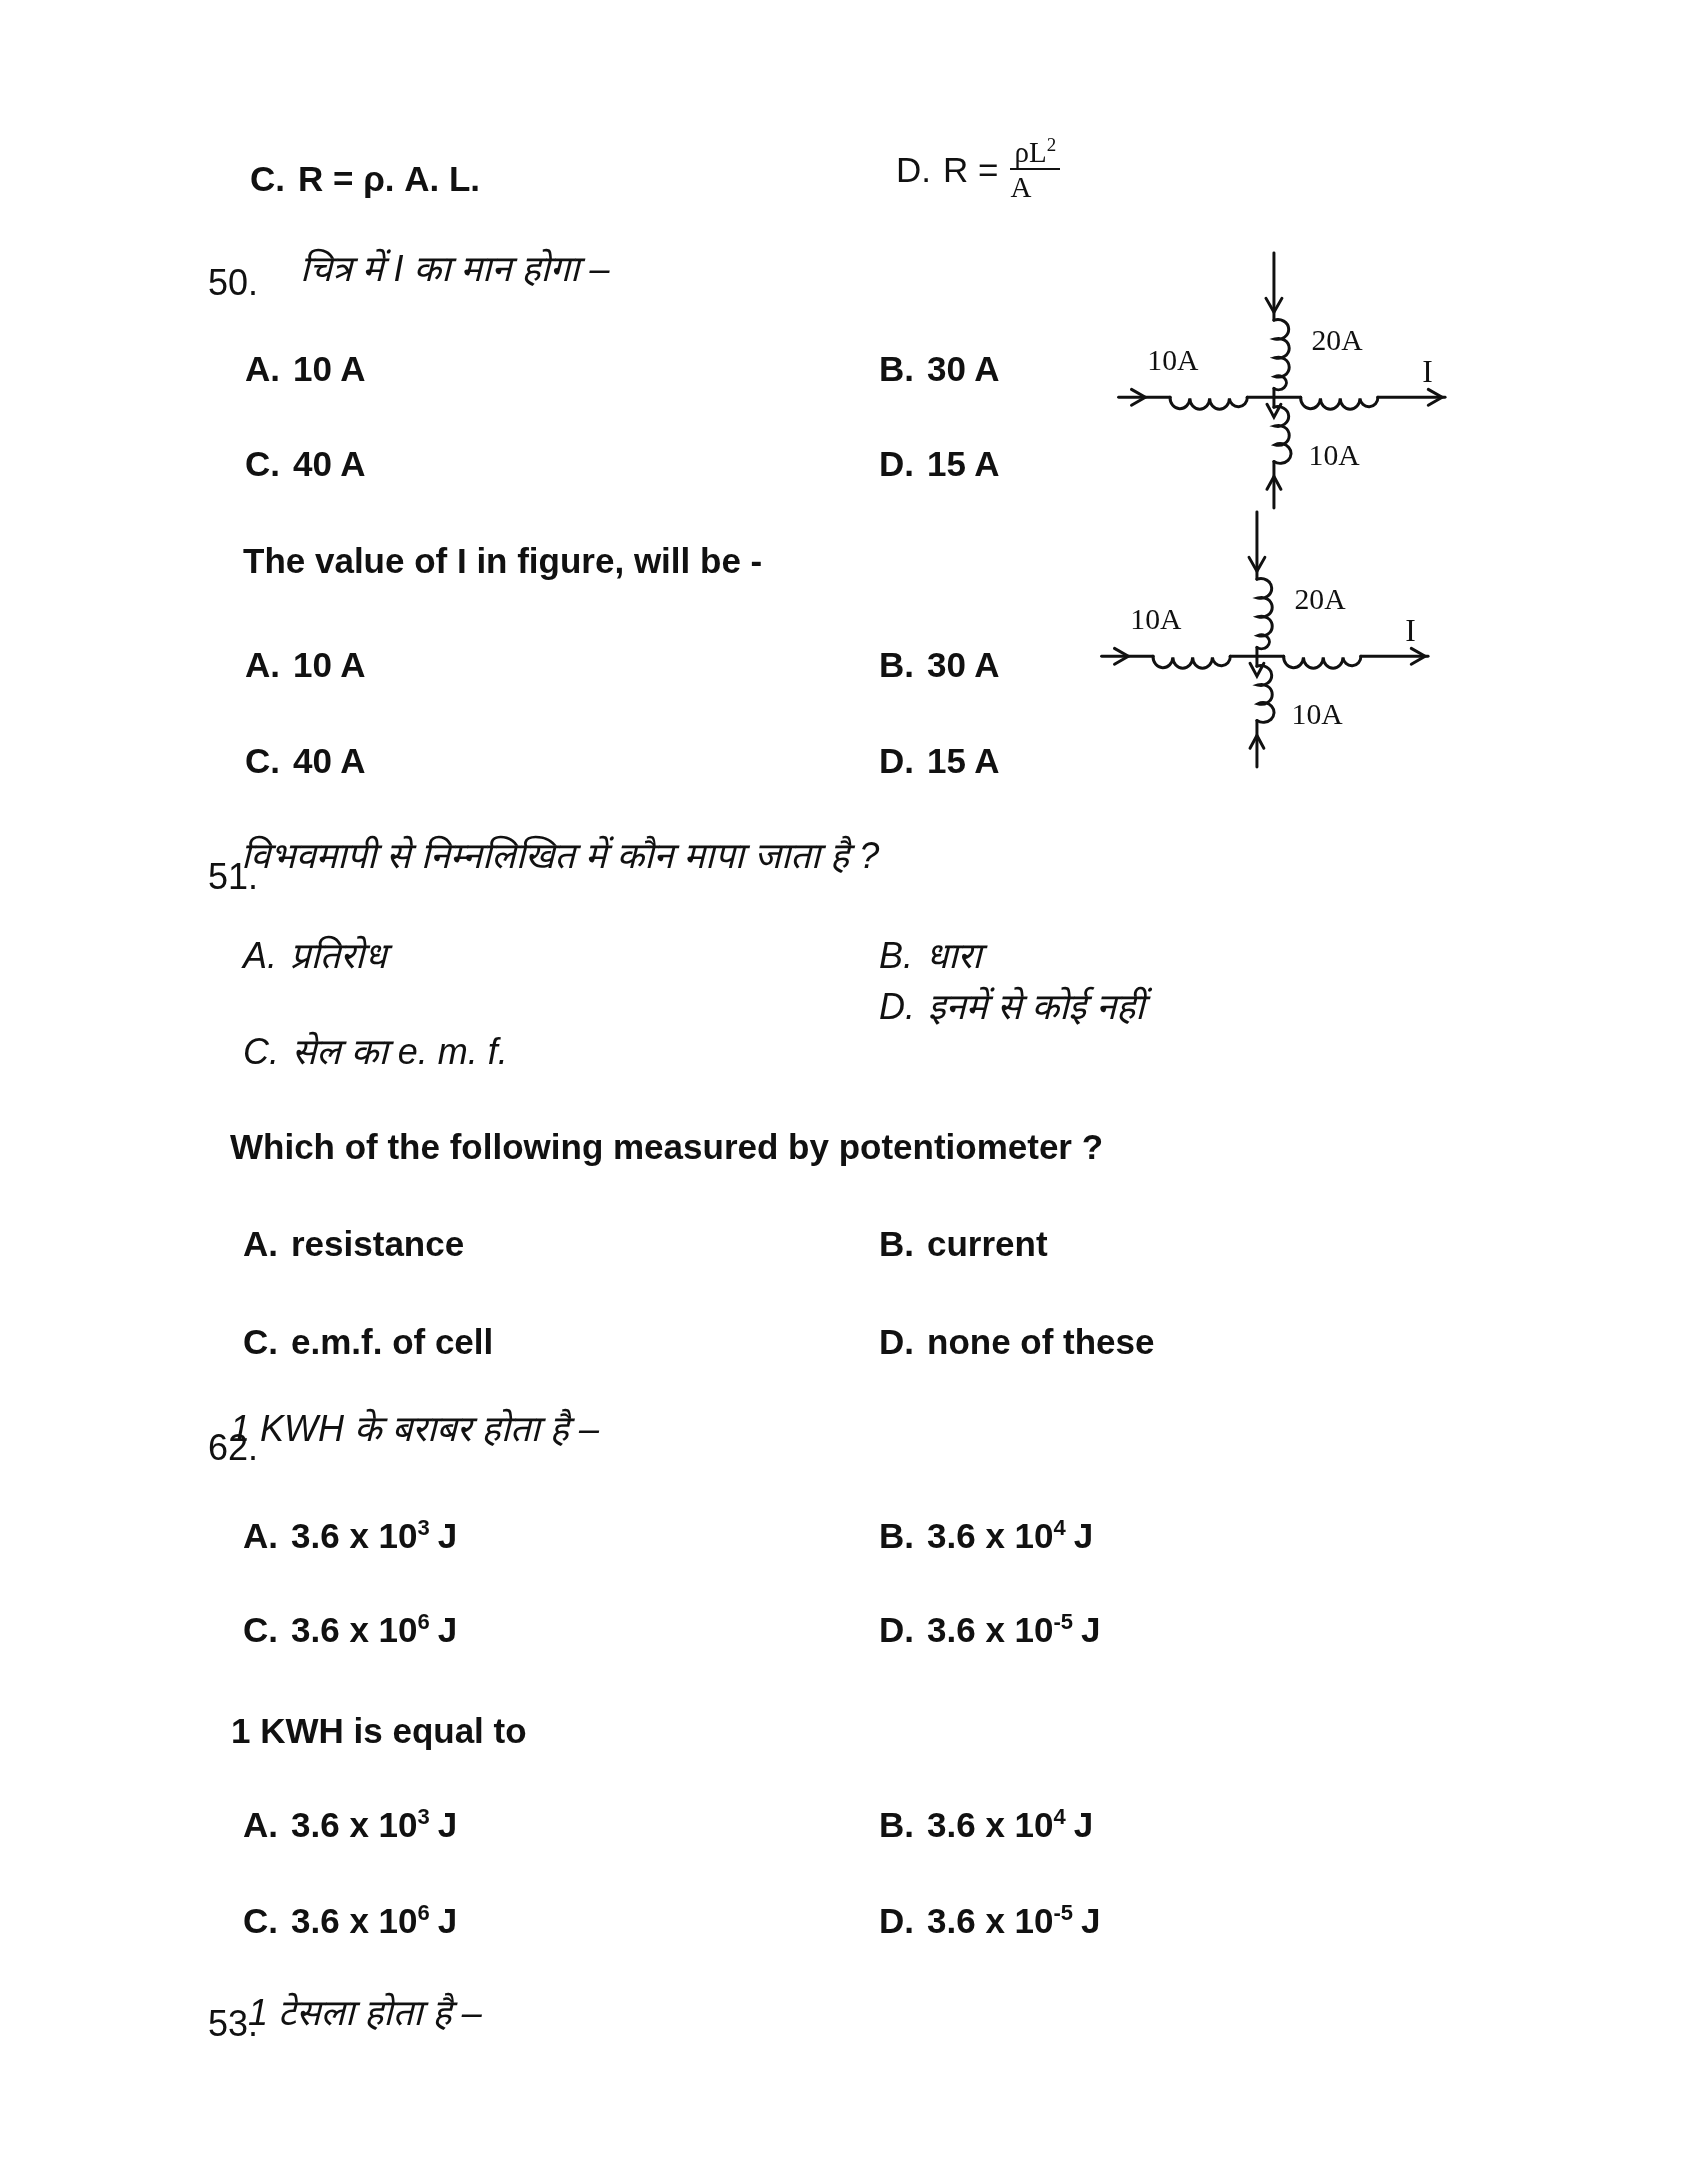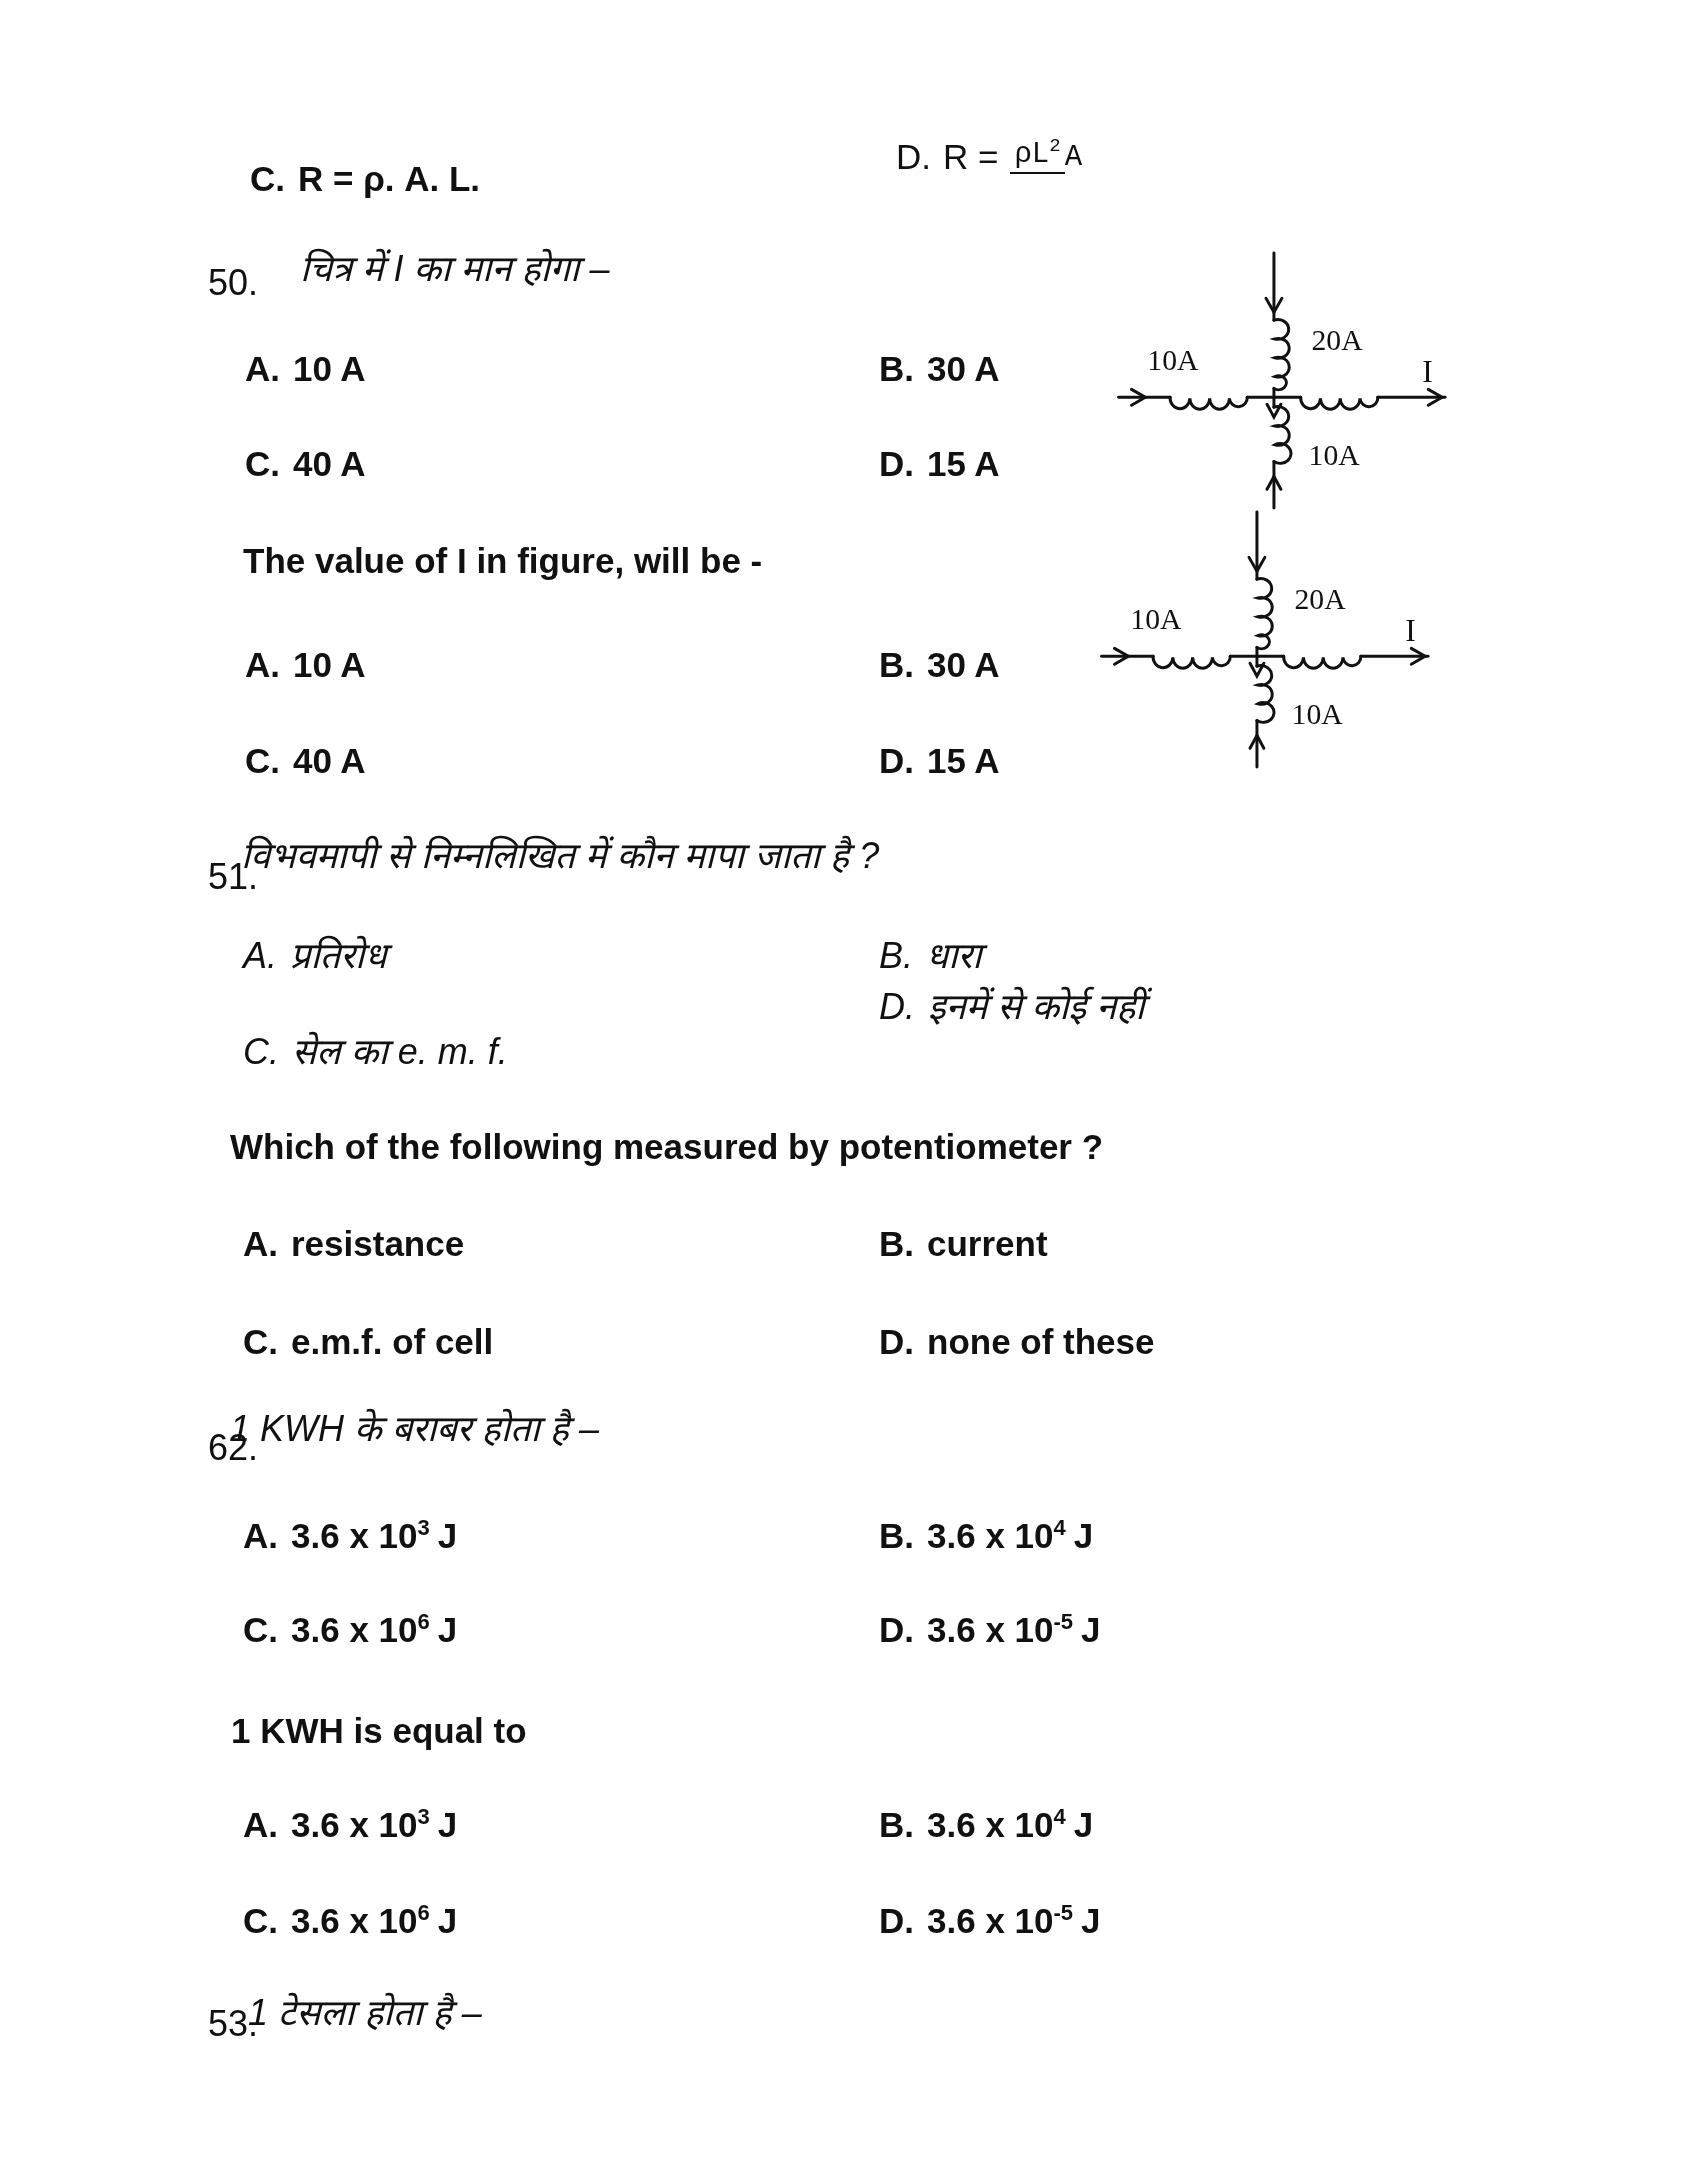--- a/index.html
+++ b/index.html
@@ -14,22 +14,22 @@
   .row{position:absolute;white-space:nowrap;line-height:1.15;}
   .latin{font-size:35px;font-weight:bold;}
   .hi{font-size:36px;font-style:italic;}
   .qnum{font-size:36px;}
   .opt .lbl{display:inline-block;margin-right:13px;}
   sup.e{font-size:22px;vertical-align:super;line-height:0;}
   .suffix{margin-left:8px;}
   
   .dfrac{display:flex;align-items:center;}
   .dfrac .pre{font-size:35px;margin-right:12px;}
-  .frac{display:inline-flex;align-items:flex-end;
-        font-family:Liberation Mono, monospace;font-size:29px;line-height:1.05;}
+  .frac{display:inline-flex;flex-direction:column;align-items:flex-start;
+        font-family:Liberation Serif, serif;font-size:29px;line-height:1.05;}
   .frac .num{border-bottom:2px solid #111;padding:0 4px 1px 4px;}
   .frac .den{padding-top:2px;}
   .frac sup{font-size:19px;line-height:0;}
   svg text{font-family:"Liberation Serif","DejaVu Serif",serif;fill:#111;}
 </style>
 </head>
 <body>
 
 <div id="page">
 

